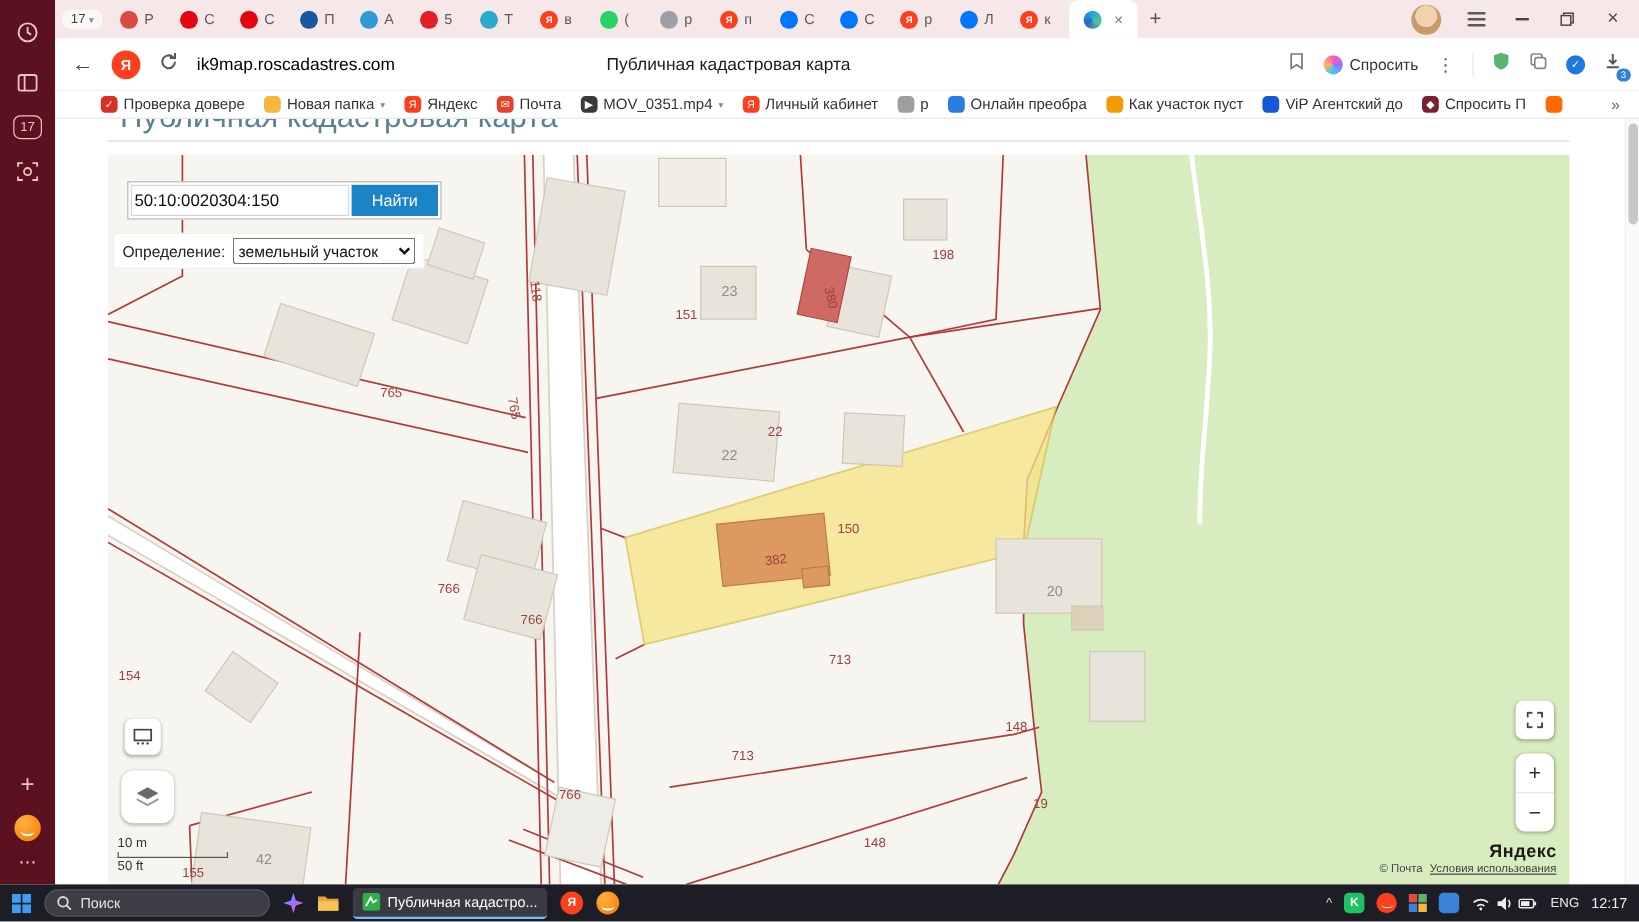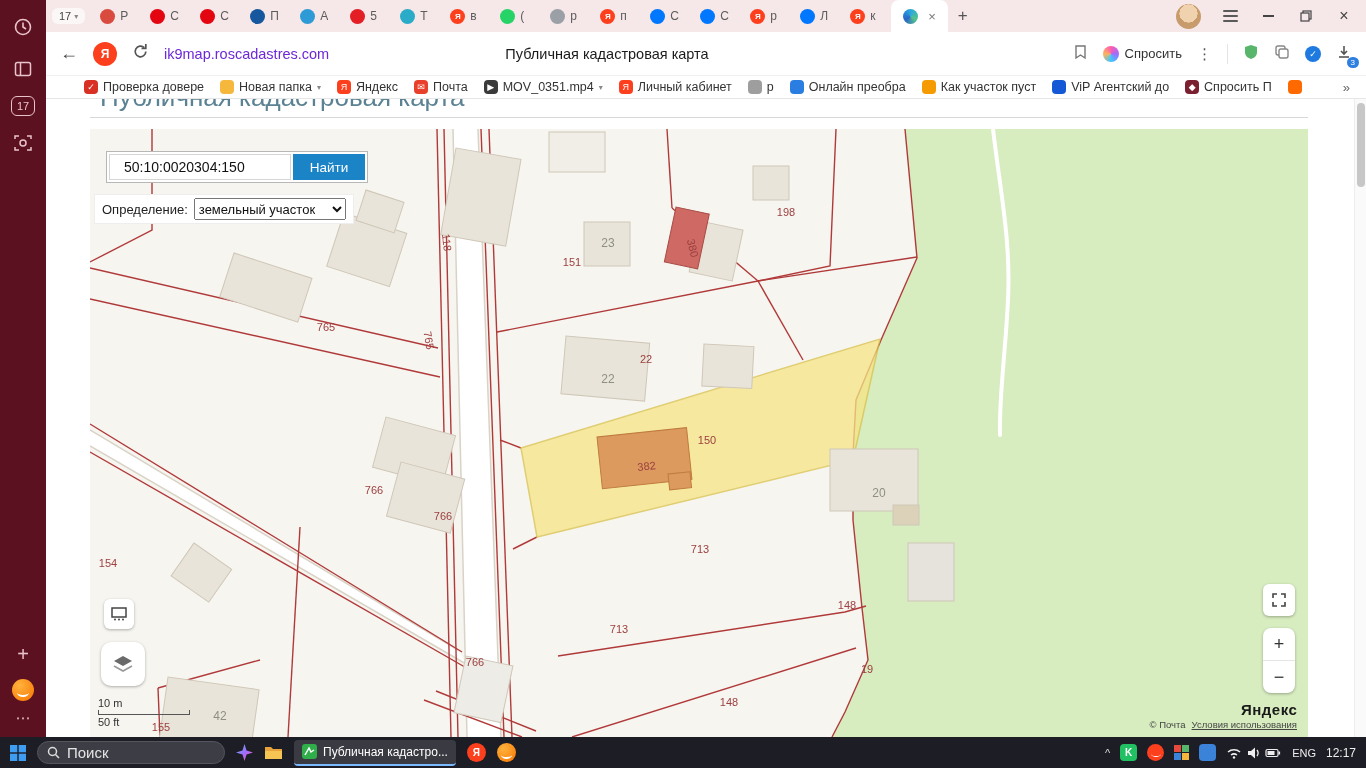--- a/index.html
+++ b/index.html
@@ -45,21 +45,21 @@
   .burger span{display:block;width:15px;height:1.8px;background:#5a5a5a;border-radius:1px}
   .winbtn{color:#444;cursor:pointer;display:flex;align-items:center;justify-content:center;width:16px;height:16px}
   .minbar{width:11px;height:1.6px;background:#444}
 
   
   .toolbar{position:absolute;left:46px;top:32px;width:1320px;height:44px;background:#fff;
           display:flex;align-items:center;gap:15px;padding:0 14px;border-bottom:1px solid #f0f0f0}
   .back{font-size:18px;color:#474747;cursor:pointer}
   .ya-btn{width:24px;height:24px;border-radius:50%;background:#fc3f1d;color:#fff;font-weight:bold;
           font-size:12px;display:flex;align-items:center;justify-content:center;cursor:pointer}
-  .url{font-size:14.5px;color:#6d28d9}
+  .url{font-size:14.5px;color:#000000}
   .pagetitle{position:absolute;left:561px;transform:translateX(-50%);font-size:14.5px;color:#1b1b1b;white-space:nowrap}
   .tb-right{margin-left:auto;display:flex;align-items:center;gap:15px}
   .ask{display:flex;gap:6px;font-size:13px;color:#333;cursor:pointer}
   .ask-ic{width:16px;height:16px;border-radius:50%;background:conic-gradient(#ff5bb0,#a06bff,#3cc8ff,#ffb35b,#ff5bb0)}
   .kebab{font-size:15px;color:#555;cursor:pointer}
   .vsep{width:1px;height:20px;background:#e4e4e4}
   .dl-wrap{position:relative;cursor:pointer}
   .badge{position:absolute;right:-7px;bottom:-4px;background:#2f7fe0;color:#fff;font-size:8px;
          border-radius:7px;padding:1px 4px}
   .chk{width:16px;height:16px;border-radius:50%;background:#1f7ae0;color:#fff;font-size:9px;
@@ -77,21 +77,21 @@
   
   .page{position:absolute;left:46px;top:99px;width:1308px;height:638px;background:#fff;overflow:hidden}
   .heading{position:absolute;left:54px;top:-17px;font-size:26px;font-weight:400;color:#5b8293;white-space:nowrap}
   .heading-rule{position:absolute;left:44px;top:18px;width:1218px;border-top:1px solid #d8d8d8}
   .map{position:absolute;left:44px;top:30px;width:1218px;height:608px;cursor:grab}
   .map svg{display:block}
   .map text{font-family:"Liberation Sans",sans-serif}
 
   
   .searchbox{position:absolute;left:60px;top:52px;display:flex;background:#fff;border:1px solid #b7b7b7;padding:2px;z-index:3}
-  .searchbox input{width:182px;height:26px;border:1px solid #d6d6d6;font-size:14px;padding:0 14px;
+  .searchbox input{width:182px;height:26px;border:1px solid #d6d6d6;font-size:14px;padding:0 2px;
         font-family:"Liberation Sans",sans-serif;color:#111;outline:none}
   .searchbox button{width:72px;height:26px;margin-left:2px;background:#1b84c7;border:none;color:#fff;
         font-size:13.5px;cursor:pointer;font-family:"Liberation Sans",sans-serif}
   .defbox{position:absolute;left:48px;top:95px;display:flex;align-items:center;gap:6px;background:#fff;
         padding:3px 7px;font-size:13px;color:#222;z-index:3;border:1px solid #eee}
   .defbox select{font-size:13px;font-family:"Liberation Sans",sans-serif;height:22px;width:152px;color:#111}
   .mapbtn{position:absolute;background:#fff;border-radius:6px;box-shadow:0 1px 3px rgba(0,0,0,.3);
         display:flex;align-items:center;justify-content:center;cursor:pointer;z-index:3}
   .btn-area{left:58px;top:500px;width:30px;height:30px}
   .btn-layers{left:55px;top:543px;width:44px;height:44px;border-radius:10px}
@@ -110,21 +110,21 @@
   .scrollbar{position:absolute;left:1354px;top:99px;width:12px;height:638px;background:#fafafa;border-left:1px solid #ededed}
   .thumb{position:absolute;left:2px;top:4px;width:8px;height:84px;background:#c7c7c7;border-radius:5px;cursor:pointer}
 
   
   .taskbar{position:absolute;left:0;top:737px;width:1366px;height:31px;background:#1d1d26;
         display:flex;align-items:center;color:#eee}
   .tb-left{display:flex;align-items:center;gap:11px;padding-left:10px}
   .tb-rightside{margin-left:auto;display:flex;align-items:center;gap:10px;padding-right:10px}
   .tsk{cursor:pointer;display:flex;align-items:center;justify-content:center}
   .searchpill{width:188px;height:23px;background:#3d3d46;border:1px solid #55555e;border-radius:12px;
-        display:flex;align-items:center;gap:7px;padding:0 9px;font-size:15px;color:#e4e4e4;cursor:pointer}
+        display:flex;align-items:center;gap:7px;padding:0 9px;font-size:12px;color:#e4e4e4;cursor:pointer}
   .chip{height:26px;background:rgba(255,255,255,.13);border-radius:4px;display:flex;align-items:center;
         gap:6px;padding:0 8px;font-size:12px;color:#fff;cursor:pointer;border-bottom:2px solid #7ab8ff}
   .tico-ya{width:19px;height:19px;border-radius:50%;background:#fc3f1d;color:#fff;font-weight:bold;
         font-size:10px;display:flex;align-items:center;justify-content:center}
   .tico-orange{width:19px;height:19px;border-radius:50%;background:radial-gradient(circle at 35% 30%,#ffb23d,#f77500);position:relative}
   .tico-orange:after{content:"";position:absolute;left:4px;top:8px;width:11px;height:6px;border-bottom:2px solid #fff;border-radius:50%}
   .tico-k{width:17px;height:17px;border-radius:4px;background:#21c063;color:#fff;font-size:10px;font-weight:bold;
         display:flex;align-items:center;justify-content:center}
   .tico-red{width:17px;height:17px;border-radius:50%;background:#fc3f1d;position:relative}
   .tico-red:after{content:"";position:absolute;left:3.5px;top:7px;width:10px;height:5px;border-bottom:1.6px solid #fff;border-radius:50%}

